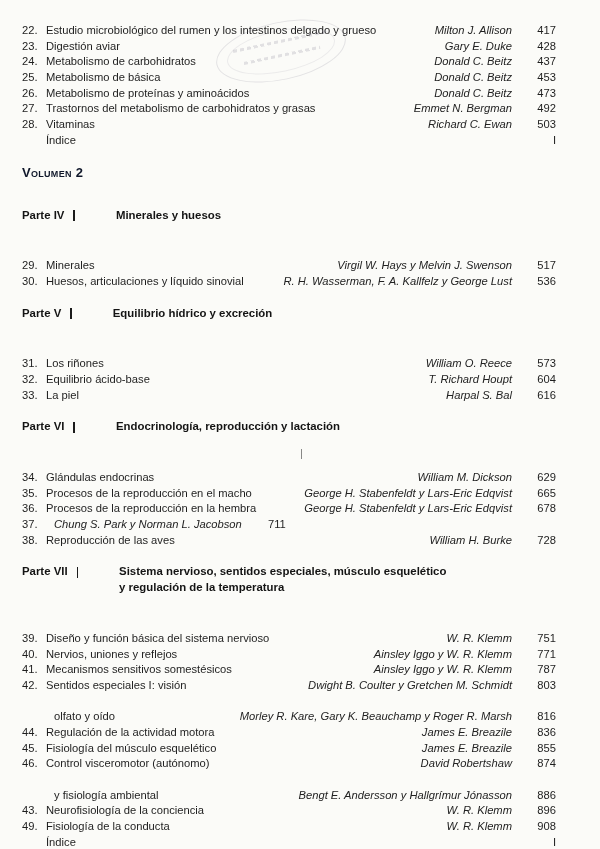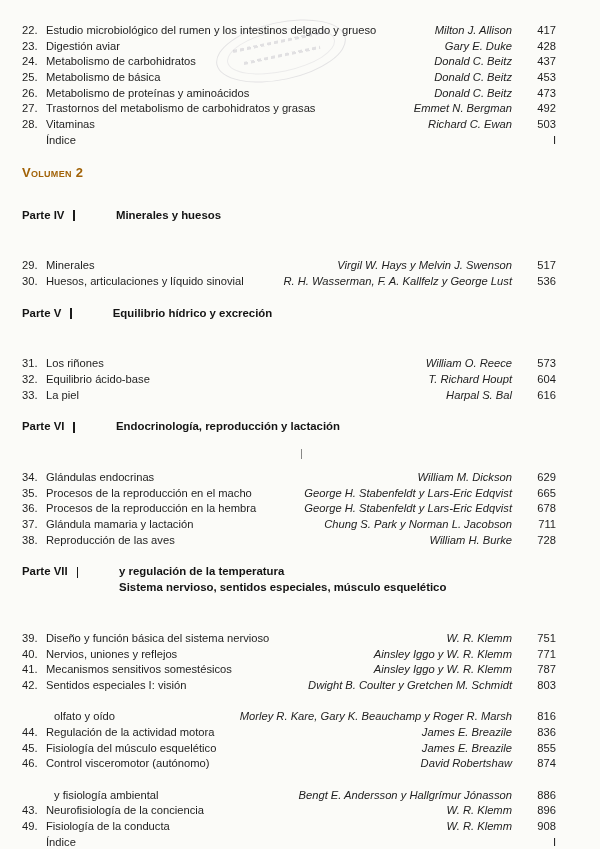--- a/index.html
+++ b/index.html
@@ -31,21 +31,21 @@
   .row .page  { width:66px; flex:none; text-align:right; }
 
   
   .volume {
     margin-top:27px;
     font-weight:bold;
     font-variant:small-caps;
     font-size:13px;
     letter-spacing:.3px;
     line-height:16px;
-    color:#a16207;
+    color:#0f172a;
   }
 
   
   .part-heading {
     display:flex;
     gap:9px;
     margin-top:27px;
     font-weight:bold;
     font-size:11.4px;
     line-height:15.7px;
@@ -235,39 +235,38 @@
             <span class="page">665</span>
           </div>
           <div class="row">
             <span class="num">36.</span>
             <span class="title">Procesos de la reproducción en la hembra</span>
             <span class="author">George H. Stabenfeldt y Lars-Eric Edqvist</span>
             <span class="page">678</span>
           </div>
           <div class="row">
             <span class="num">37.</span>
-            <span class="title">Glándula mamaria y lactación</span>
             <span class="author">Chung S. Park y Norman L. Jacobson</span>
             <span class="page">711</span>
           </div>
           <div class="row">
             <span class="num">38.</span>
             <span class="title">Reproducción de las aves</span>
             <span class="author">William H. Burke</span>
             <span class="page">728</span>
           </div>
         </div>
       </section>
       <section>
         <div class="part-heading">
           <span class="part-label">Parte VII</span>
           <span class="bar"></span>
           <div class="part-title">
+            <div>Sistema nervioso, sentidos especiales, músculo esquelético</div>
             <div>y regulación de la temperatura</div>
-            <div>Sistema nervioso, sentidos especiales, músculo esquelético</div>
           </div>
         </div>
         <div class="entries">
           <div class="row">
             <span class="num">39.</span>
             <span class="title">Diseño y función básica del sistema nervioso</span>
             <span class="author">W. R. Klemm</span>
             <span class="page">751</span>
           </div>
           <div class="row">

